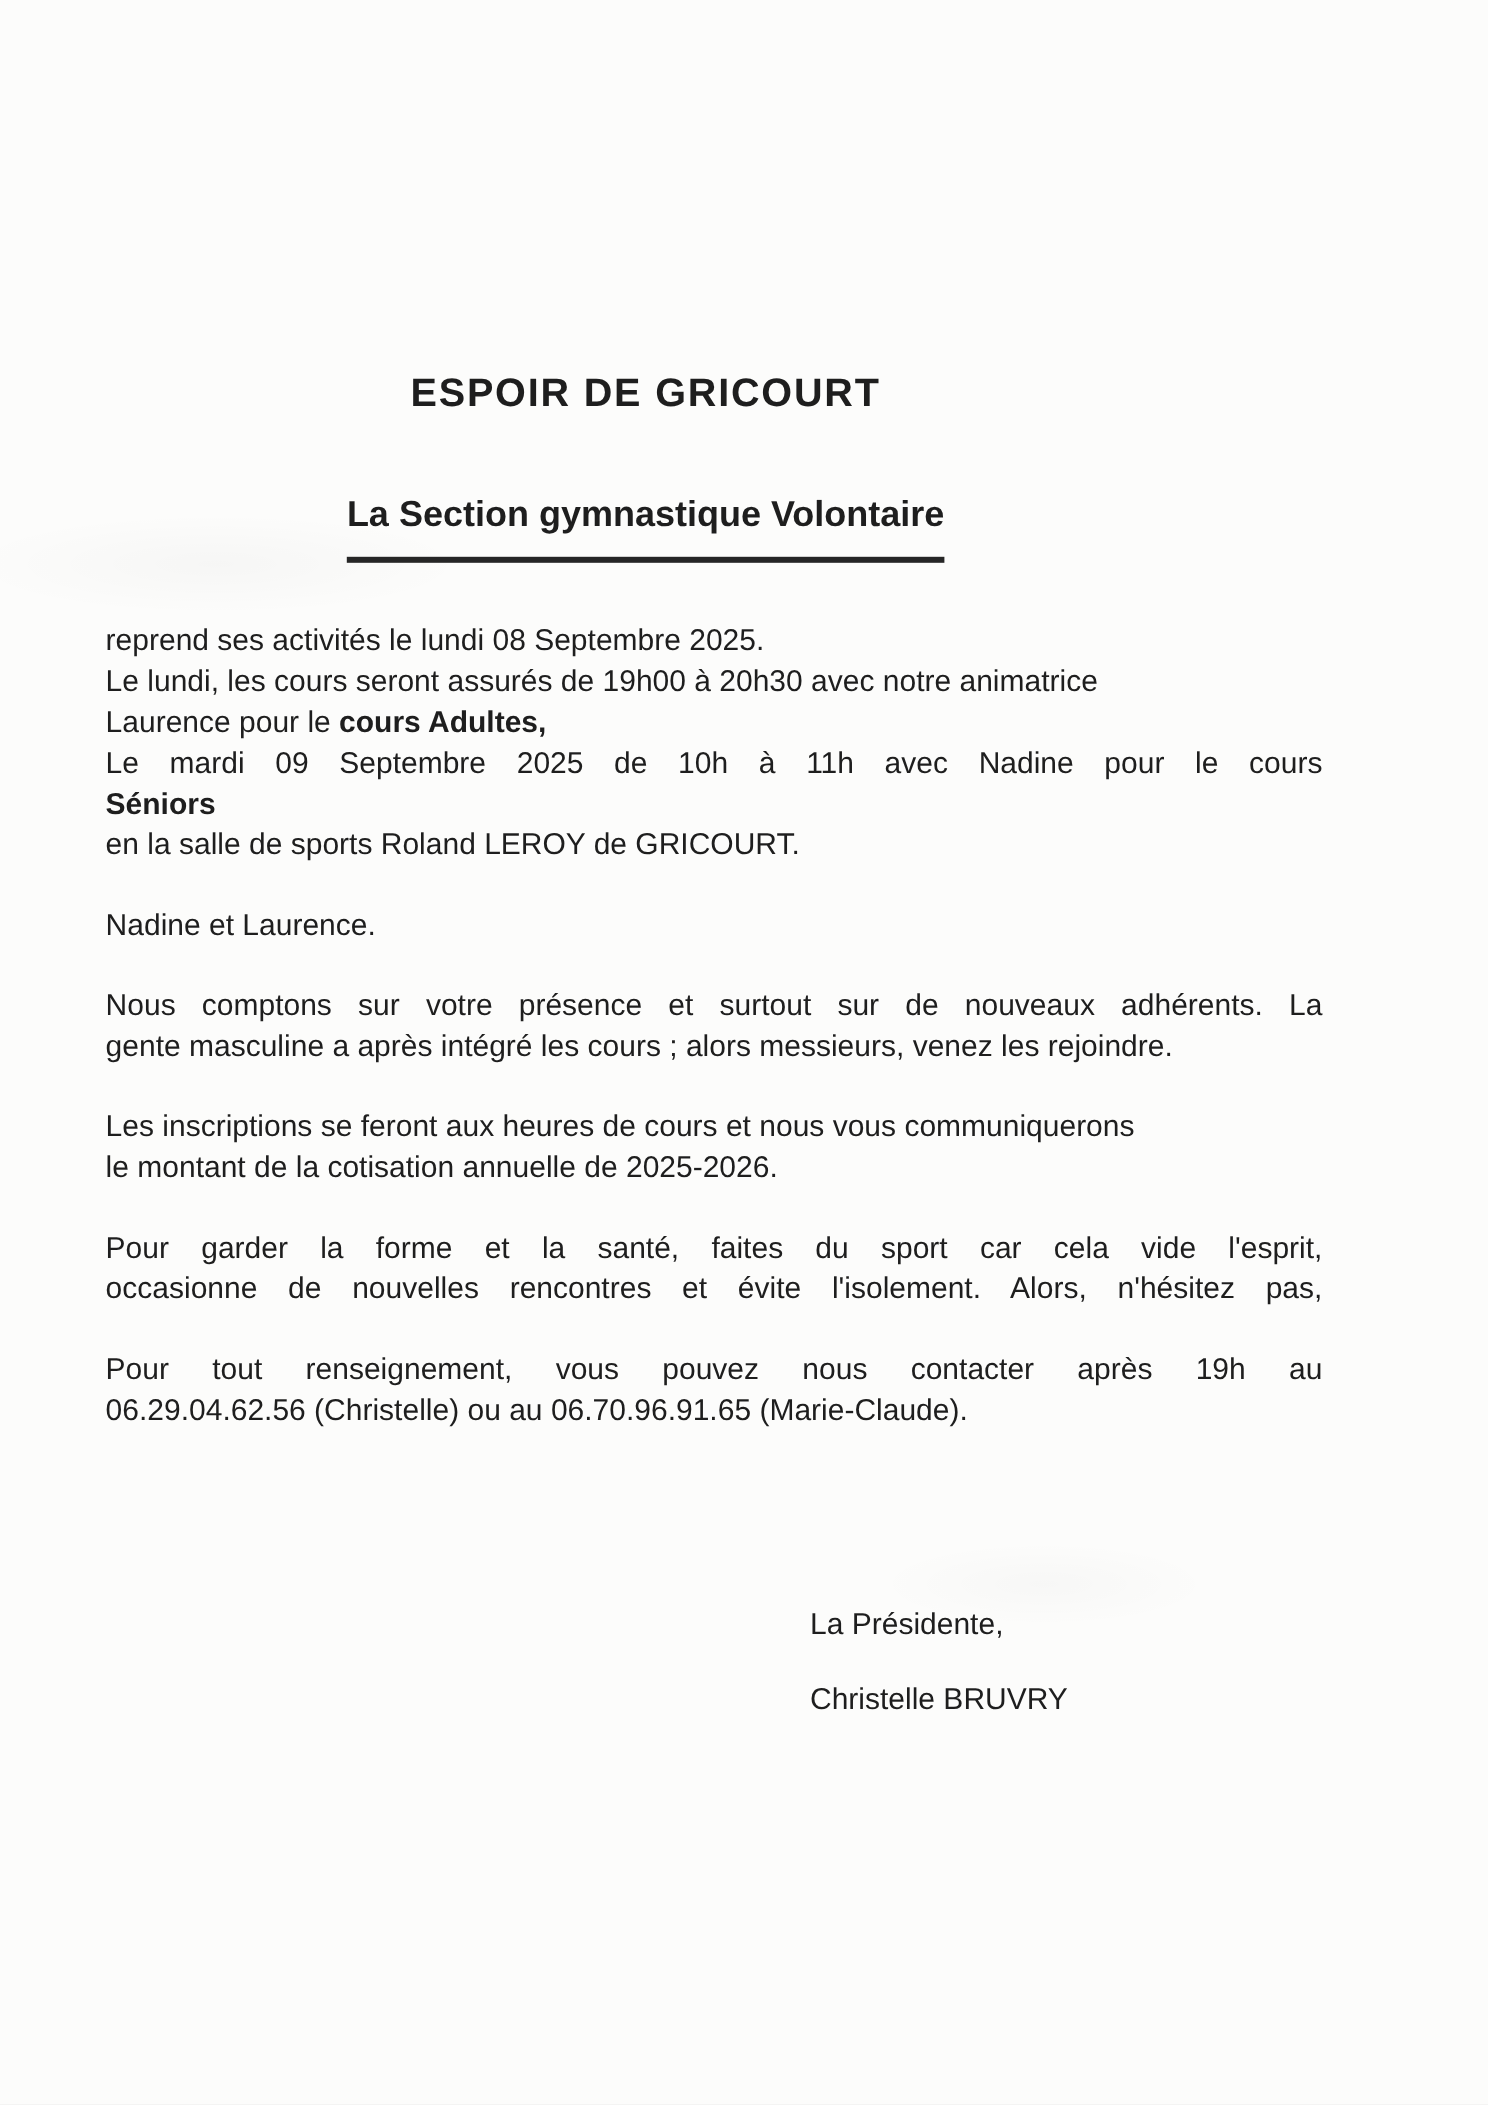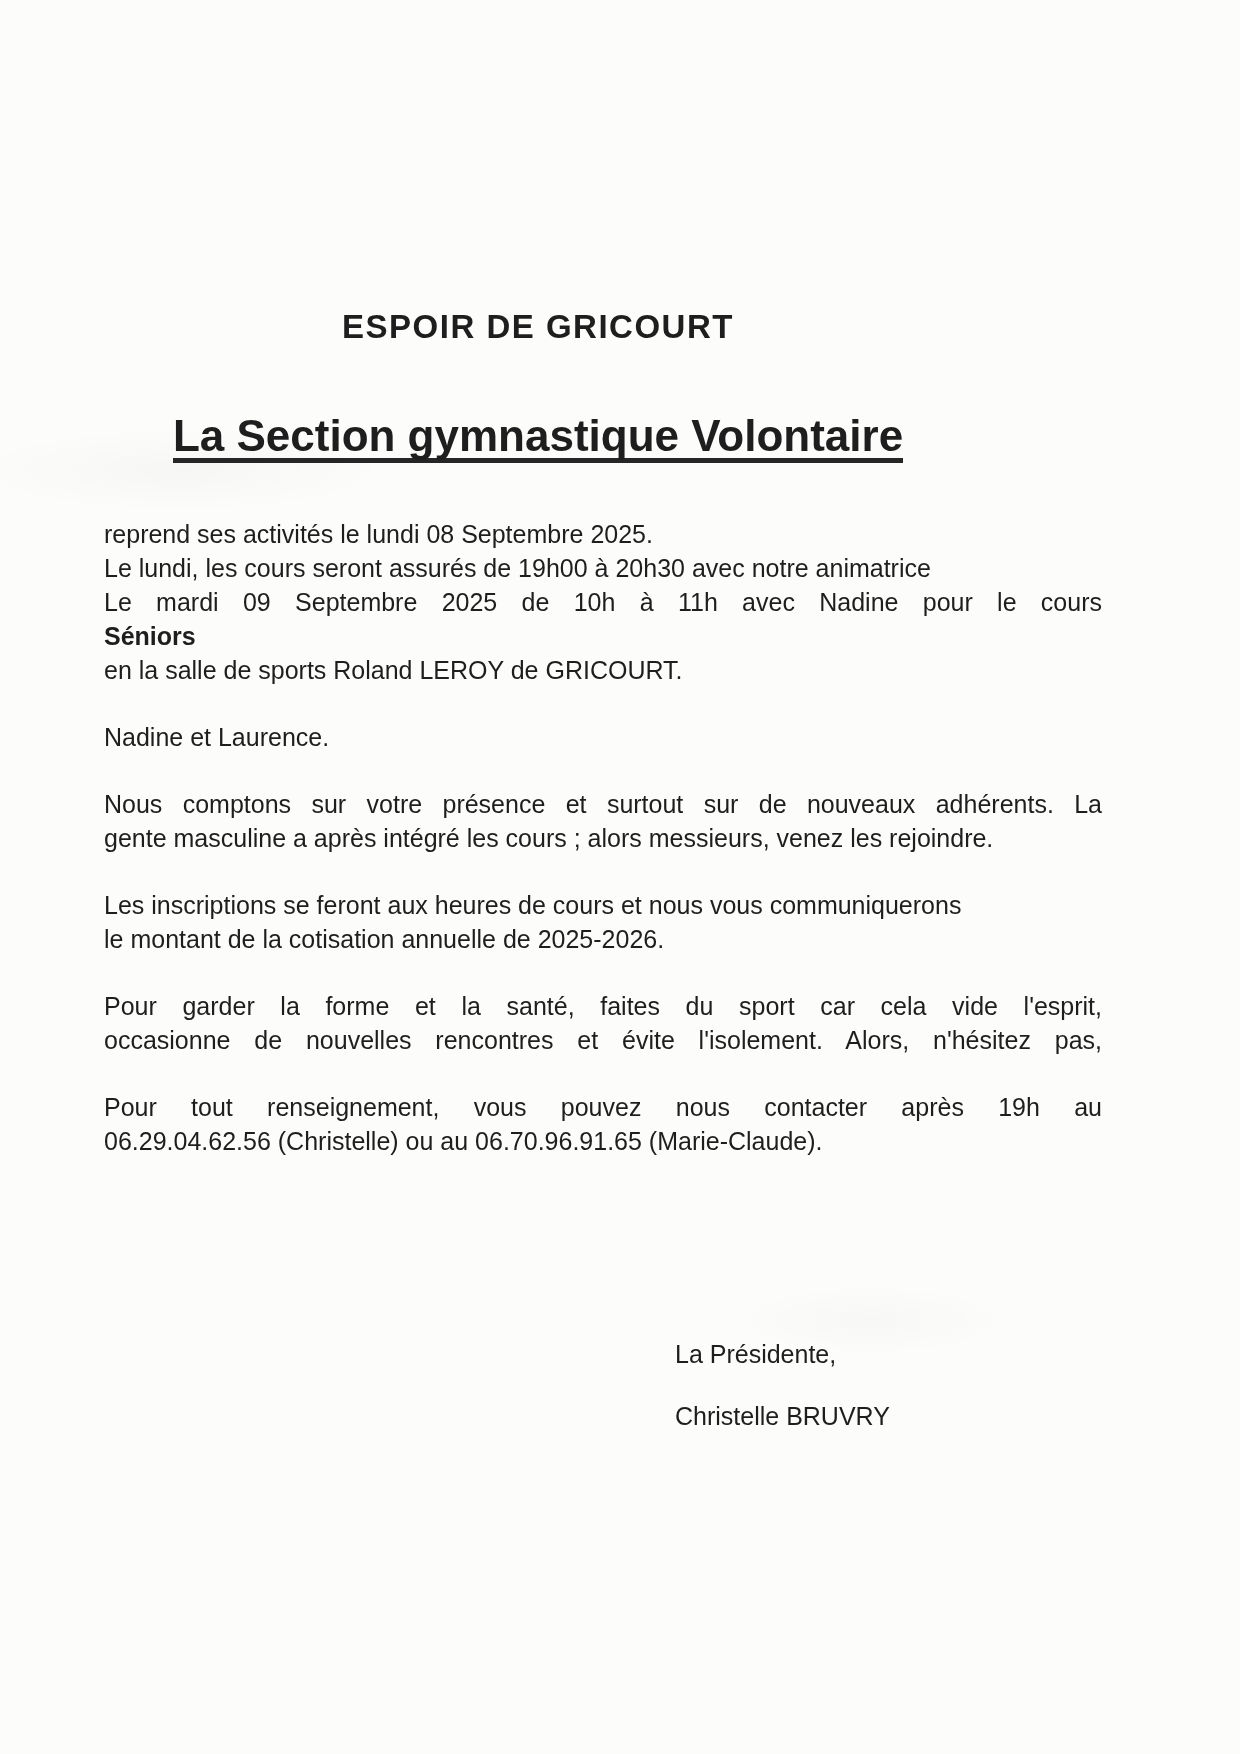--- a/index.html
+++ b/index.html
@@ -36,35 +36,35 @@
     position: absolute;
     left: 88px;
     top: 414px;
     width: 900px;
     text-align: center;
     line-height: 1;
     white-space: nowrap;
   }
   .doc-subtitle {
     display: inline-block;
-    font-size: 44px;
+    font-size: 30px;
     font-weight: bold;
-    padding-bottom: 0;
+    padding-bottom: 20px;
     border-bottom: 5px solid #262626;
   }
   .letter-body {
     position: absolute;
     left: 88px;
     top: 517px;
     width: 1014px;
     font-size: 25px;
     line-height: 34px;
   }
   .paragraph {
-    margin: 0 0 33px 16px;
+    margin: 0 0 33px 0;
   }
   .line {
     min-height: 34px;
     text-align: left;
   }
   .line.justify {
     text-align: justify;
     text-align-last: justify;
   }
   .run.bold {
@@ -90,20 +90,21 @@
   <div class="doc-title">ESPOIR DE GRICOURT</div>
 
   <div class="doc-subtitle-wrap">
     <span class="doc-subtitle">La Section gymnastique Volontaire</span>
   </div>
 
   <div class="letter-body" id="letter-body">
       <div class="paragraph">
         <div class="line"><span class="run">reprend ses activités le lundi 08 Septembre 2025.</span></div>
         <div class="line"><span class="run">Le lundi, les cours seront assurés de 19h00 à 20h30 avec notre animatrice</span></div>
+        <div class="line"><span class="run">Laurence pour le </span><span class="run bold">cours Adultes,</span></div>
         <div class="line justify"><span class="run">Le mardi 09 Septembre 2025 de 10h à 11h avec Nadine pour le cours</span></div>
         <div class="line"><span class="run bold">Séniors</span></div>
         <div class="line"><span class="run">en la salle de sports Roland LEROY de GRICOURT.</span></div>
       </div>
       <div class="paragraph">
         <div class="line"><span class="run">Nadine et Laurence.</span></div>
       </div>
       <div class="paragraph">
         <div class="line justify"><span class="run">Nous comptons sur votre présence et surtout sur de nouveaux adhérents. La</span></div>
         <div class="line"><span class="run">gente masculine a après intégré les cours ; alors messieurs, venez les rejoindre.</span></div>

